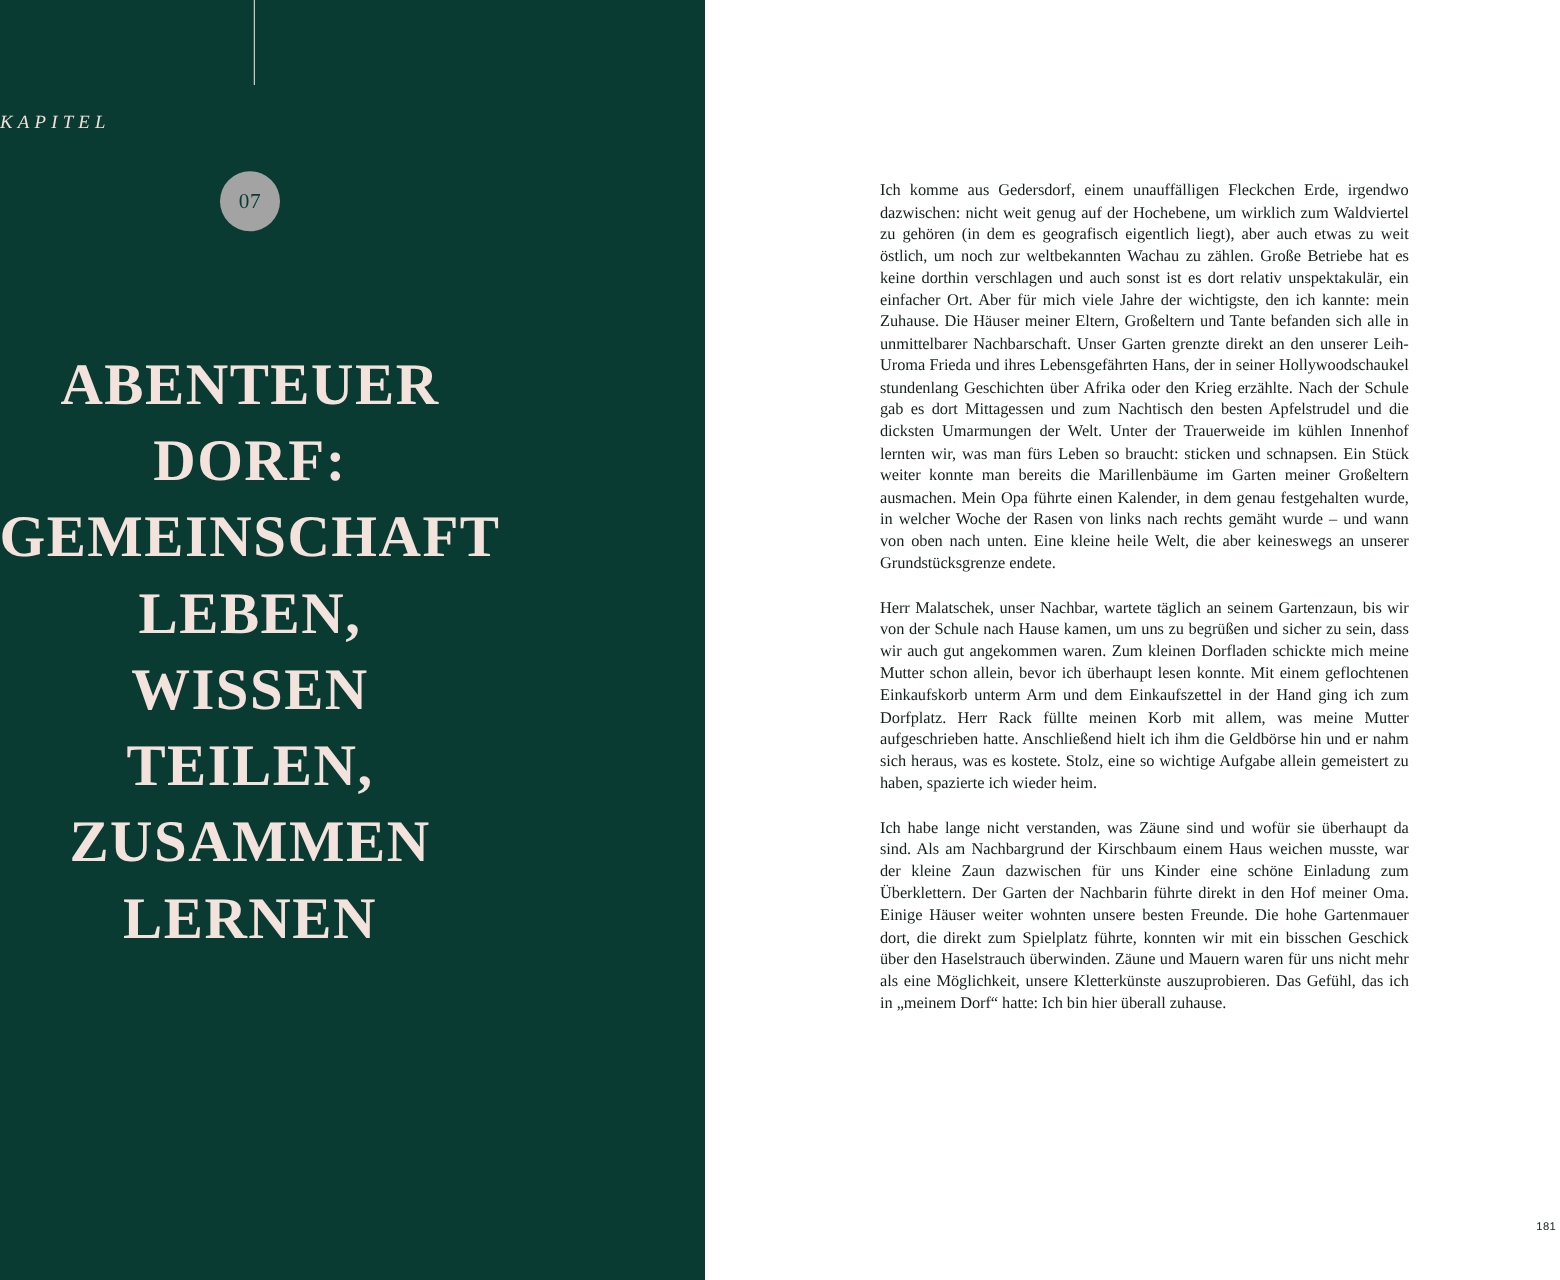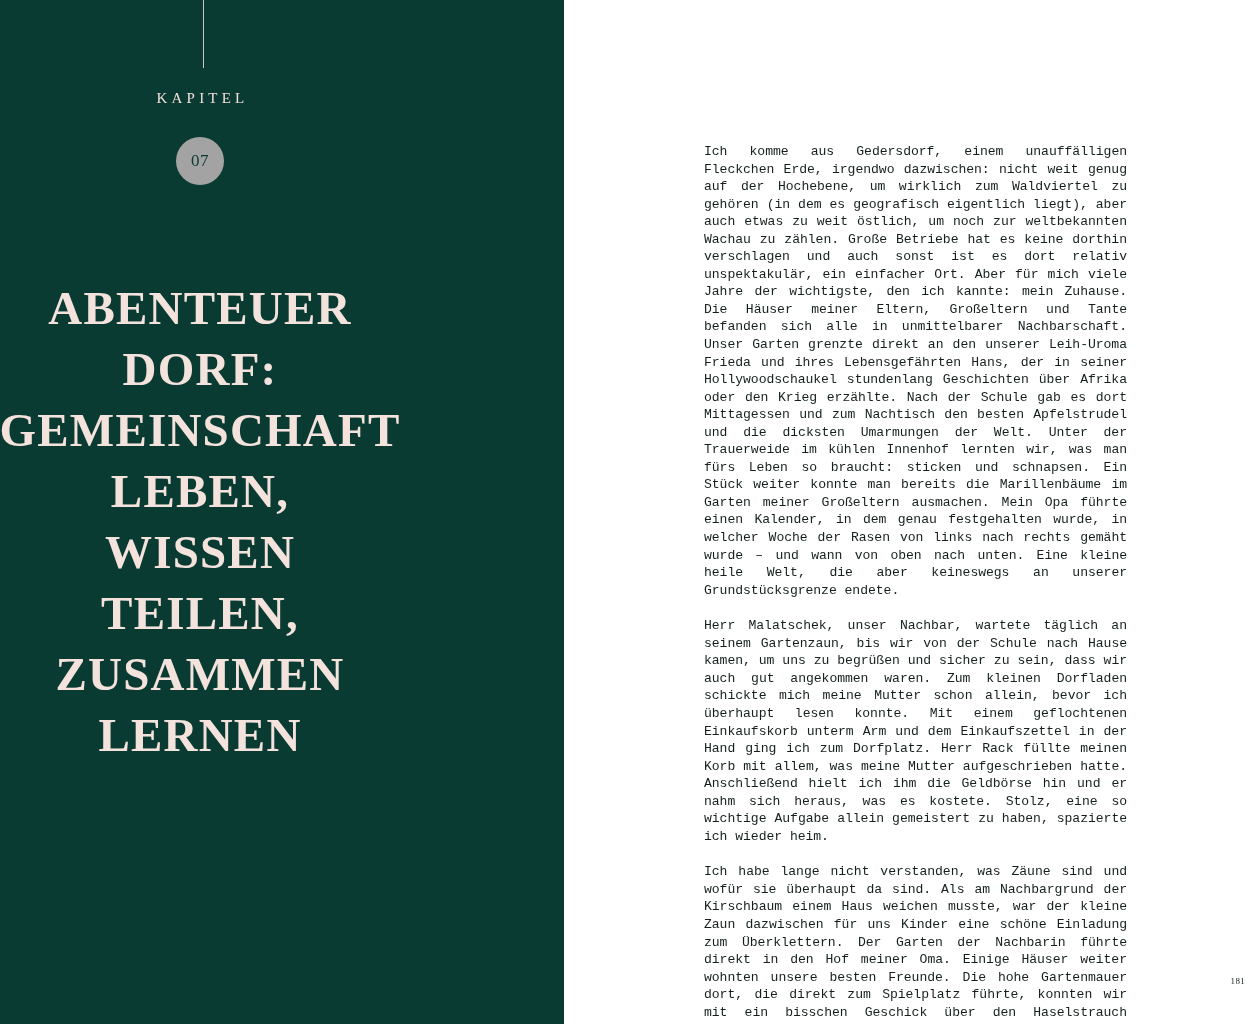--- a/index.html
+++ b/index.html
@@ -36,26 +36,27 @@
     width: 1px;
     height: 68px;
     background: #f2dfd8;
     opacity: 0.85;
   }
   .kapitel-label {
     position: absolute;
     top: 90px;
     left: 0;
     width: 405px;
-    text-align: center;
+    text-align: left;
     color: #f2dfd8;
     font-family: "Liberation Serif", serif;
     font-size: 15px;
     letter-spacing: 4.2px;
     font-weight: 400;
+    font-style: italic;
   }
   .chapter-badge {
     position: absolute;
     top: 137px;
     left: 176px;
     width: 48px;
     height: 48px;
     border-radius: 50%;
     background: #a3a3a3;
     color: #0a3b33;
@@ -94,36 +95,36 @@
   }
   .text-column {
     position: absolute;
     left: 140px;
     top: 143px;
     width: 423px;
   }
   .text-column p {
     margin: 0 0 18px 0;
     color: #15201d;
-    font-family: Liberation Mono, monospace;
+    font-family: Liberation Serif, serif;
     font-size: 13.1px;
     line-height: 17.55px;
     text-align: justify;
     text-justify: inter-word;
     hyphens: manual;
     letter-spacing: -0.05px;
   }
   .text-column p:last-child {
     margin-bottom: 0;
   }
   .folio {
     position: absolute;
     right: 3px;
     bottom: 38px;
-    font-family: Liberation Serif, serif;
+    font-family: Liberation Sans, sans-serif;
     font-size: 9px;
     color: #15201d;
     letter-spacing: 0.3px;
   }
 </style>
 </head>
 <body>
 
 <div class="spread">
 

